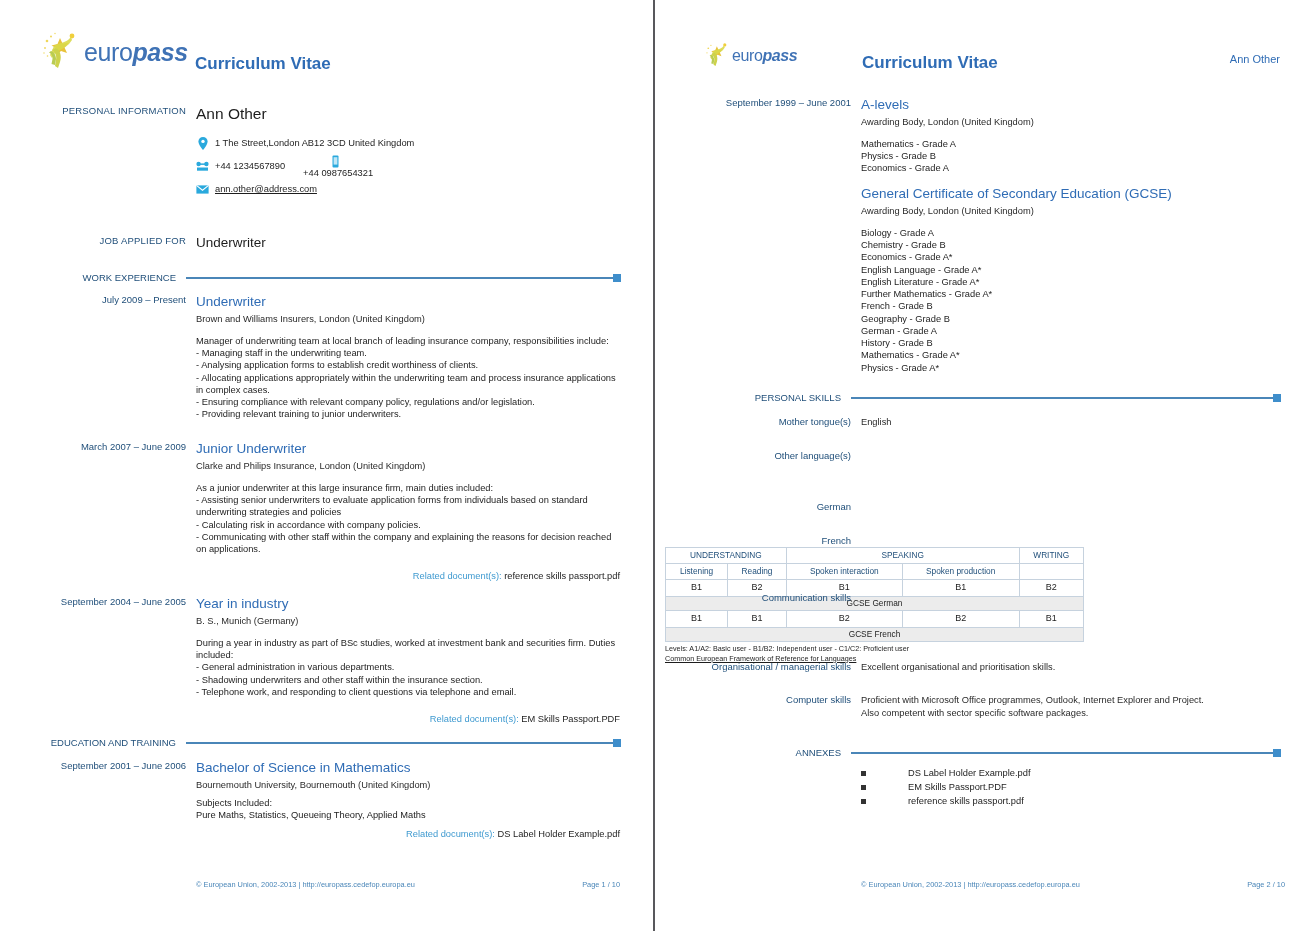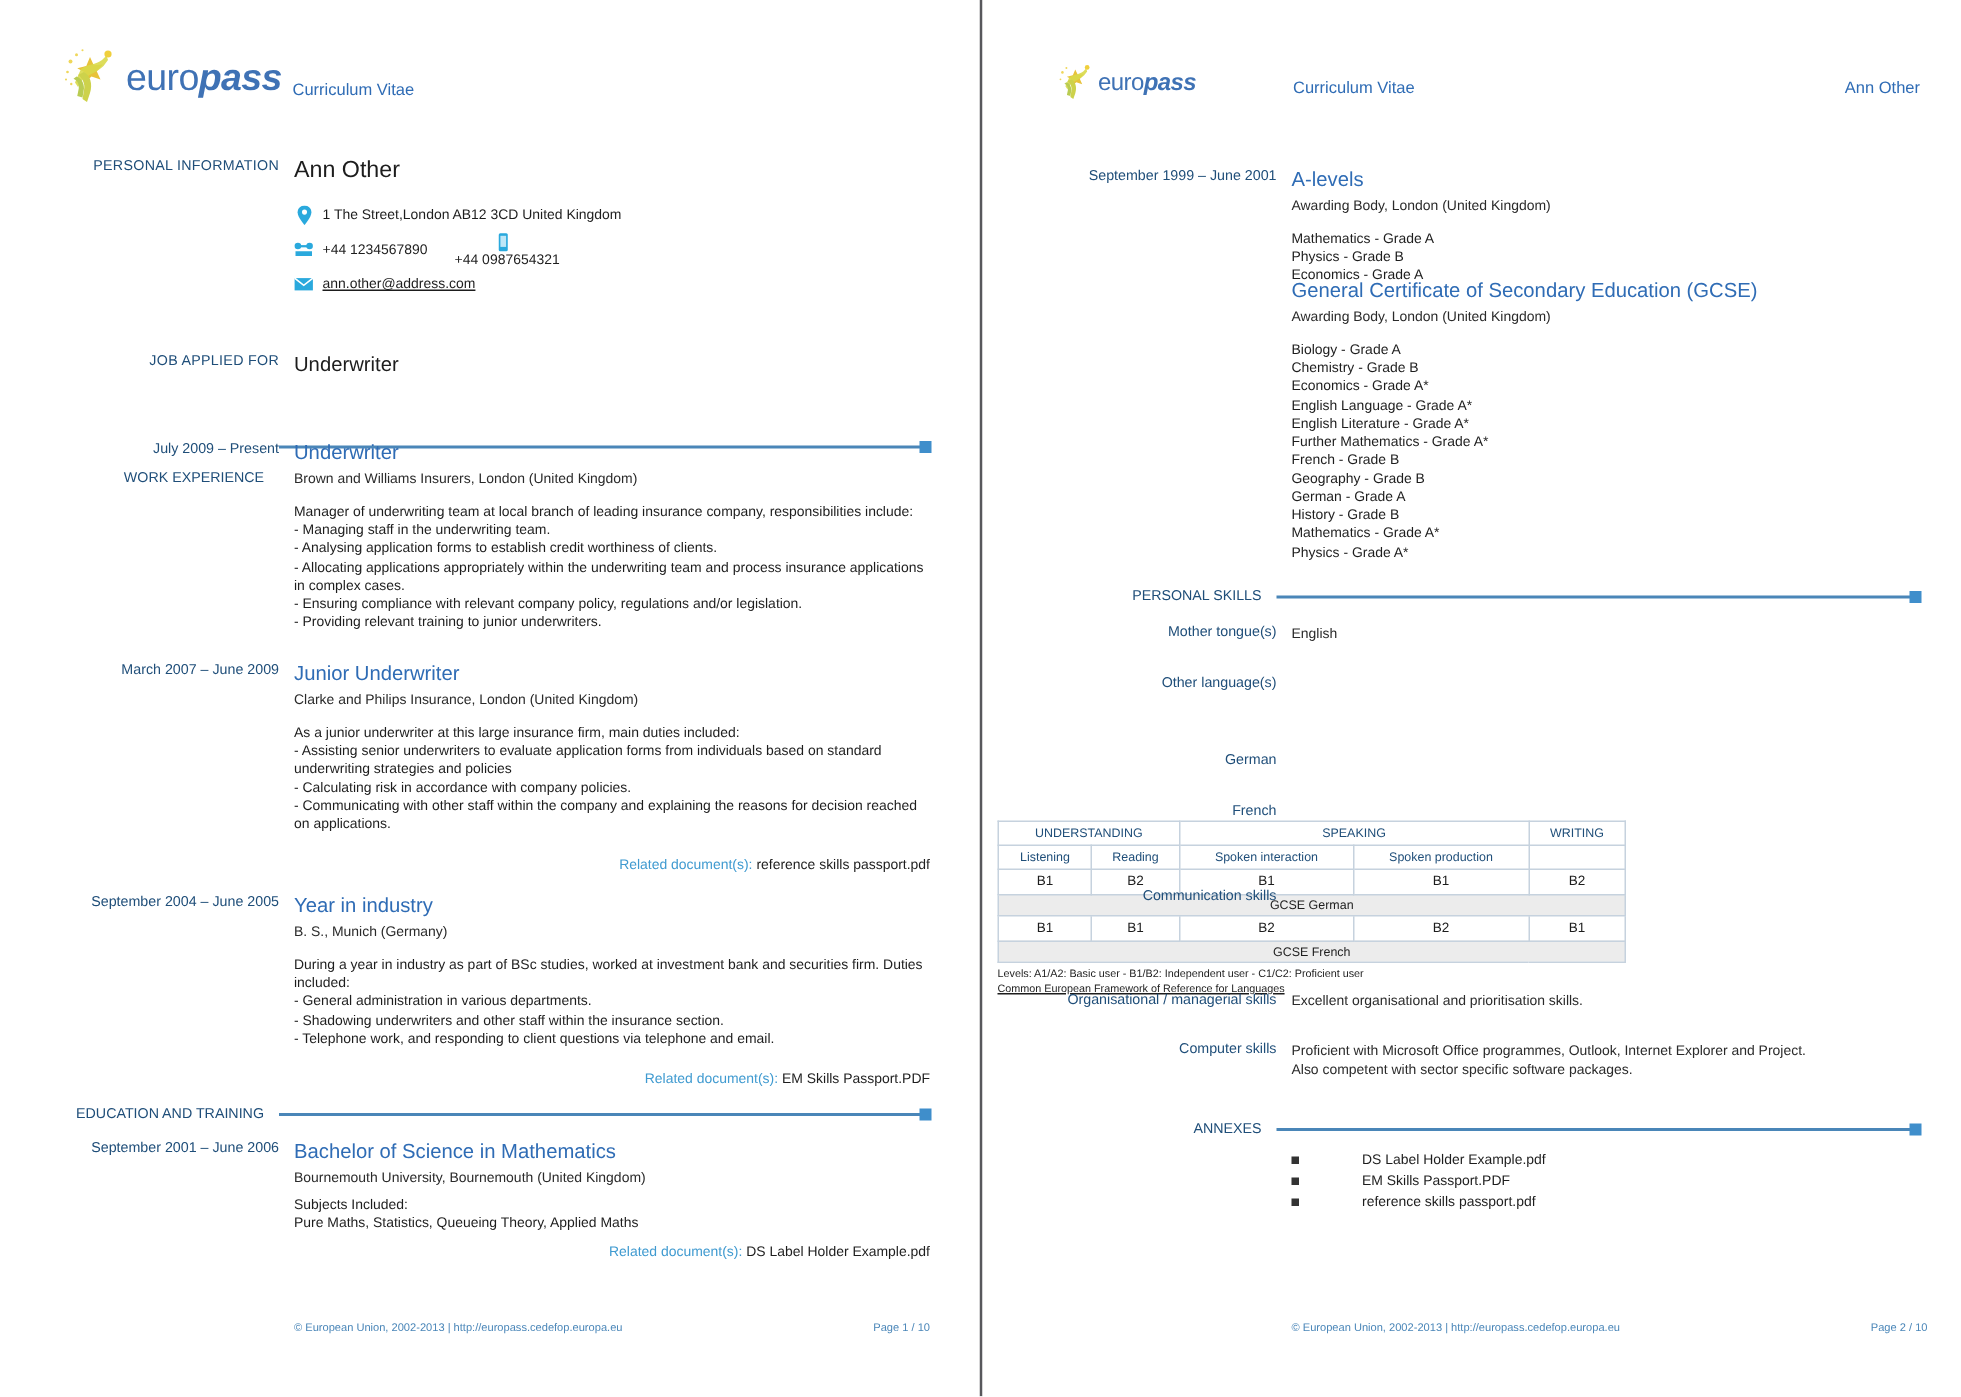--- a/index.html
+++ b/index.html
@@ -40,21 +40,21 @@
     font-size: 25px; letter-spacing: -0.4px;
     color: #3f72b5; line-height: 1;
     margin-left: -2px;
   }
   .logo-text .bold { font-weight: bold; font-style: italic; }
   .logo-text .light { font-weight: normal; }
   .logo-small .logo-text { font-size: 16px; }
 
   .hdr-title {
     position: absolute;
-    color: #2f6cb5; font-size: 11px;
+    color: #2f6cb5; font-size: 17px; font-weight: bold;
   }
   .hdr-name {
     position: absolute;
     color: #2f6cb5; font-size: 11px;
   }
 
   
   .row { position: absolute; display: flex; }
   .lbl {
     text-align: right;
@@ -247,21 +247,21 @@
           </div>
         </div>
       </div>
 
       <div class="row" style="left:0px; top:235px; width:620px;">
         <div class="lbl caps" style="width:186px;">JOB APPLIED FOR</div>
         <div class="val job-applied" style="padding-left:10px;">Underwriter</div>
       </div>
 
       <div class="sect" style="left:0px; top:272px; width:620px;">
-        <div class="lbl" style="width:186px;margin-top:41px;">WORK EXPERIENCE</div>
+        <div class="lbl" style="width:186px;">WORK EXPERIENCE</div>
         <div class="rule"></div>
       </div>
 
       <div class="row" style="left:0px; top:294px; width:620px;">
         <div class="lbl" style="width:186px;">July 2009 – Present</div>
         <div class="val" style="padding-left:10px;">
           <div class="job-title">Underwriter</div>
           <div class="org">Brown and Williams Insurers, London (United Kingdom)</div>
           <div class="body-text">Manager of underwriting team at local branch of leading insurance company, responsibilities include:
 - Managing staff in the underwriting team.
@@ -348,21 +348,21 @@
             <circle cx="9" cy="4.5" r="1" fill="#efd75a"></circle>
             <circle cx="3" cy="16" r="0.9" fill="#efd75a"></circle>
           </g>
         </svg>
         <div class="logo-text"><span class="light">euro</span><span class="bold">pass</span></div>
       </div>
 
       <div class="hdr-title" style="left:207px; top:53px;">Curriculum Vitae</div>
       <div class="hdr-name" style="right:28px; top:53px;">Ann Other</div>
 
-      <div class="row" style="left:0px; top:112px; width:625px;">
+      <div class="row" style="left:0px; top:97px; width:625px;">
         <div class="lbl" style="width:196px;">September 1999 – June 2001</div>
         <div class="val" style="padding-left:10px;">
           <div class="job-title">A-levels</div>
           <div class="org">Awarding Body, London (United Kingdom)</div>
           <div class="body-text">Mathematics - Grade A
 Physics - Grade B
 Economics - Grade A</div>
         </div>
       </div>
 

